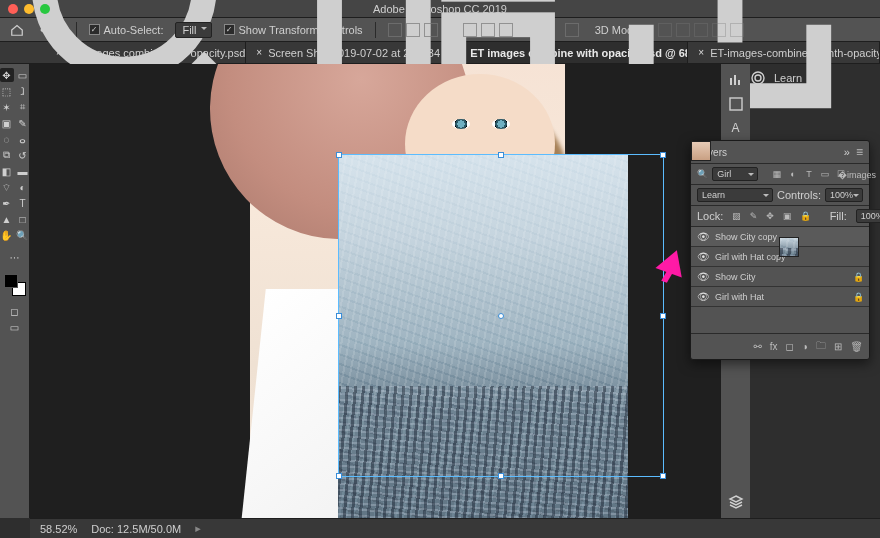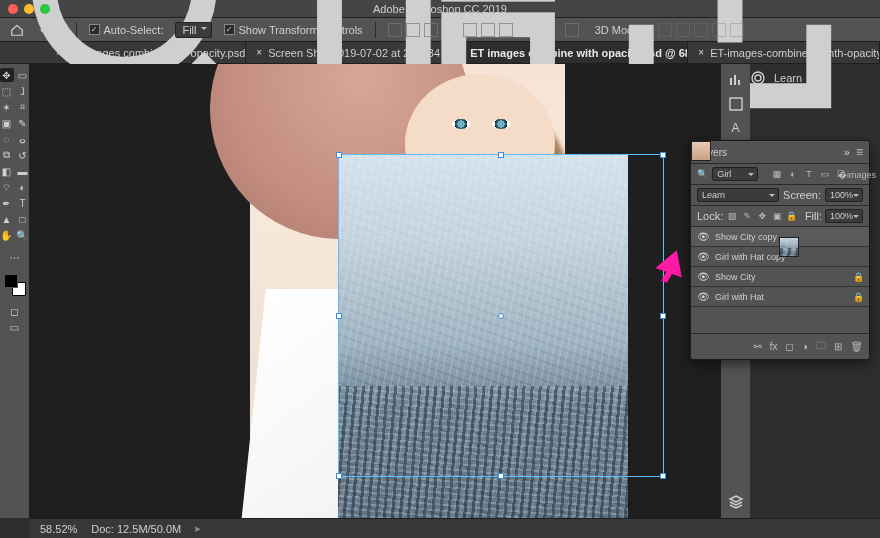--- a/index.html
+++ b/index.html
@@ -106,21 +106,21 @@
   .layers-panel{position:absolute;left:690px;top:140px;width:180px;background:var(--bg-3);border:1px solid #1a1a1a;box-shadow:0 4px 12px rgba(0,0,0,.5);border-radius:3px;}
   .lp-header{display:flex;align-items:center;padding:4px 6px;border-bottom:1px solid #2a2a2a}
   .lp-header .title{flex:1;font-size:10px}
   .lp-header .menu{font-size:12px;color:#bbb}
   .lp-row{display:flex;align-items:center;gap:4px;padding:3px 6px;border-bottom:1px solid #2a2a2a;font-size:9px;}
   .lp-row .sel{background:#3b3b3b;border:1px solid #222;padding:0 10px 0 4px;position:relative;border-radius:2px;font-size:9px;height:14px;line-height:12px}
   .lp-row .sel::after{content:"";position:absolute;right:3px;top:5px;border:3px solid transparent;border-top-color:#bbb}
   .lp-row .sel.small{width:46px}
   .lp-row .grow{flex:1}
   .lp-row .tiny{width:12px;height:12px;display:inline-flex;align-items:center;justify-content:center;font-size:9px;color:#bbb}
-  .lp-row.lockrow{gap:3px}
+  .lp-row.lockrow{gap:9px}
   .lp-layers{max-height:160px;}
   .layer{display:flex;align-items:center;gap:6px;padding:4px 6px;border-bottom:1px solid #333;}
   .layer.selected{background:#5a5a5a}
   .layer .eye{width:12px;text-align:center;color:#ddd;font-size:10px}
   .layer .thumb{width:20px;height:20px;border:1px solid #222;background:#888}
   .layer .thumb.city{background:linear-gradient(180deg,#c9d7e0,#5a6e7d)}
   .layer .thumb.girl{background:linear-gradient(180deg,#e7cbb6,#c9a083)}
   .layer .name{flex:1;font-size:9px;white-space:nowrap;overflow:hidden;text-overflow:ellipsis}
   .layer .lock{width:10px;font-size:9px;color:#ccc}
   .lp-footer{display:flex;align-items:center;gap:8px;padding:4px 6px;justify-content:flex-end;border-top:1px solid #2a2a2a}
@@ -337,21 +337,21 @@
     <span class="grow"></span>
     <span class="tiny">▦</span>
     <span class="tiny">◐</span>
     <span class="tiny">T</span>
     <span class="tiny">▭</span>
     <span class="tiny">☐</span>
     <span class="tiny">�images</span>
   </div>
   <div class="lp-row">
     <span class="sel" style="flex:1">Learn</span>
-    <span>Screen:</span>
+    <span>Controls:</span>
     <span class="sel" style="width:38px">100%</span>
   </div>
   <div class="lp-row lockrow">
     <span>Lock:</span>
     <span class="tiny">▨</span>
     <span class="tiny">✎</span>
     <span class="tiny">✥</span>
     <span class="tiny">▣</span>
     <span class="tiny">🔒</span>
     <span class="grow"></span>

